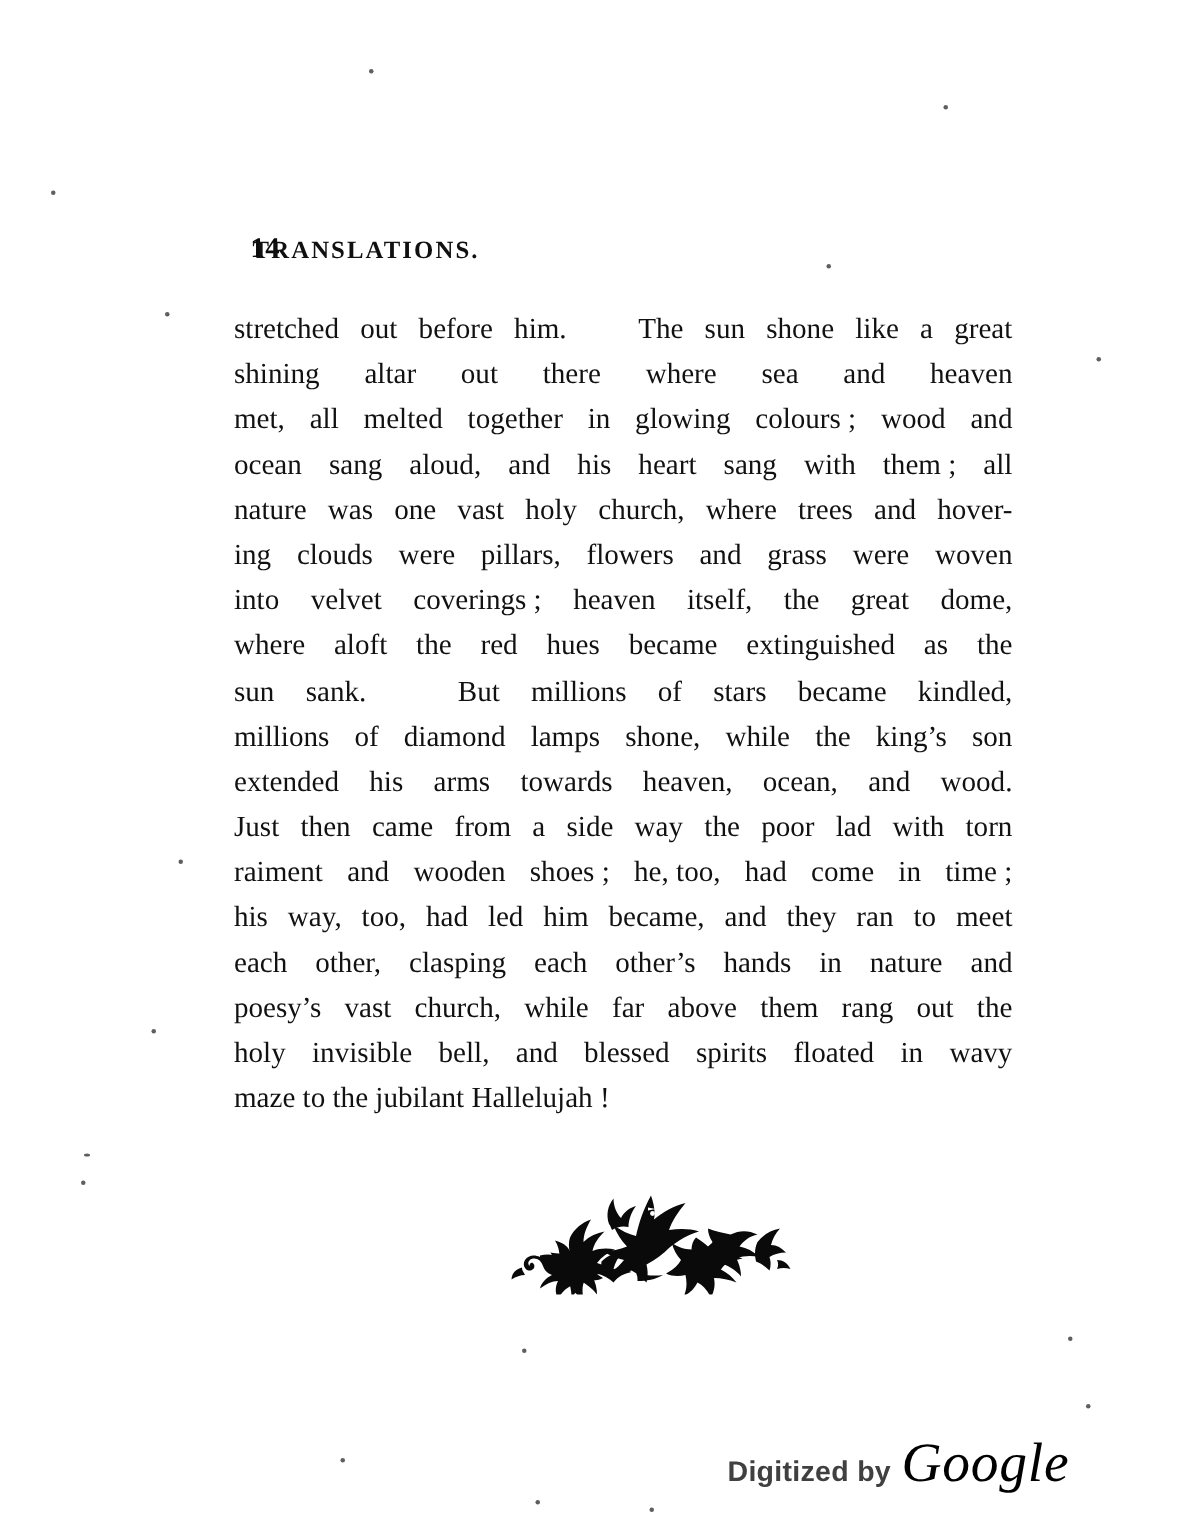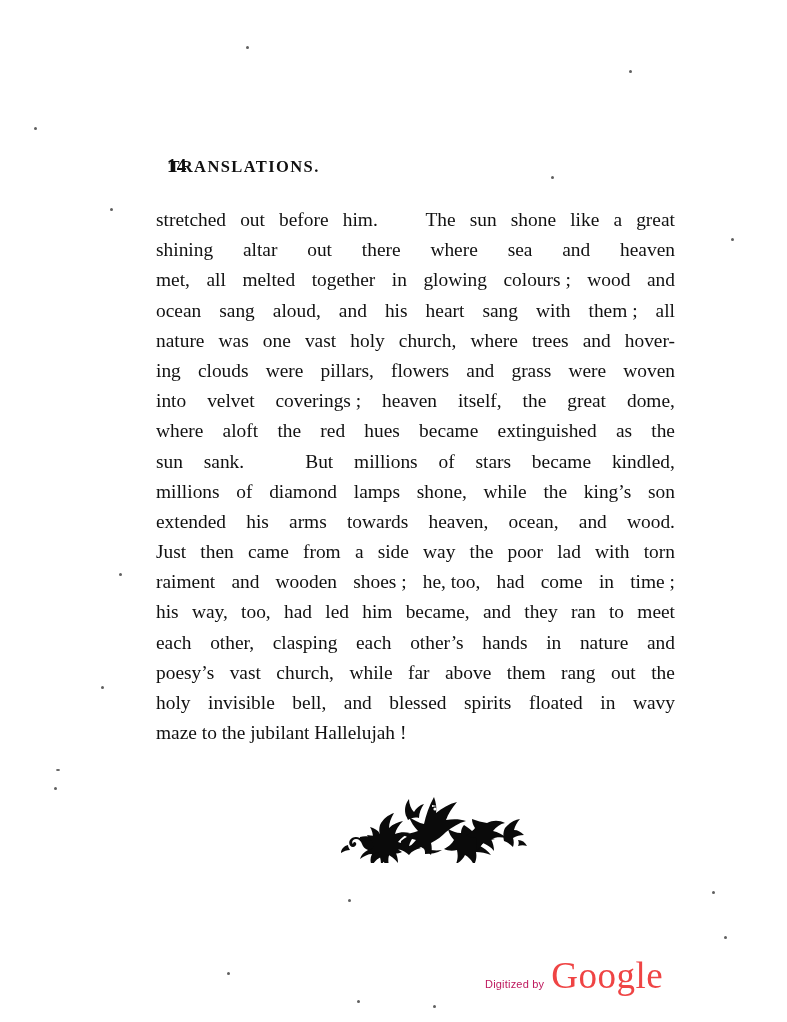--- a/index.html
+++ b/index.html
@@ -95,31 +95,33 @@
     position: absolute;
     left: 485px;
     top: 957px;
     height: 46px;
     display: flex;
     align-items: baseline;
     color: #c3c3c3;
   }
   .wm-prefix {
     font-family: "Liberation Sans", "DejaVu Sans", sans-serif;
-    font-size: 11px;
+    font-size: 19px;
     letter-spacing: 0.2px;
-    color: #be185d;
+    color: #404040;
+    font-weight: bold;
   }
   .wm-brand {
     font-family: "Liberation Serif", "DejaVu Serif", serif;
     font-size: 37px;
     letter-spacing: 0.5px;
     margin-left: 7px;
-    color: #ef4444;
+    color: #000000;
     line-height: 1;
+    font-style: italic;
   }
 
   
   .speck {
     position: absolute;
     background: #2a2a2a;
     border-radius: 50%;
     opacity: 0.75;
   }
 </style>

